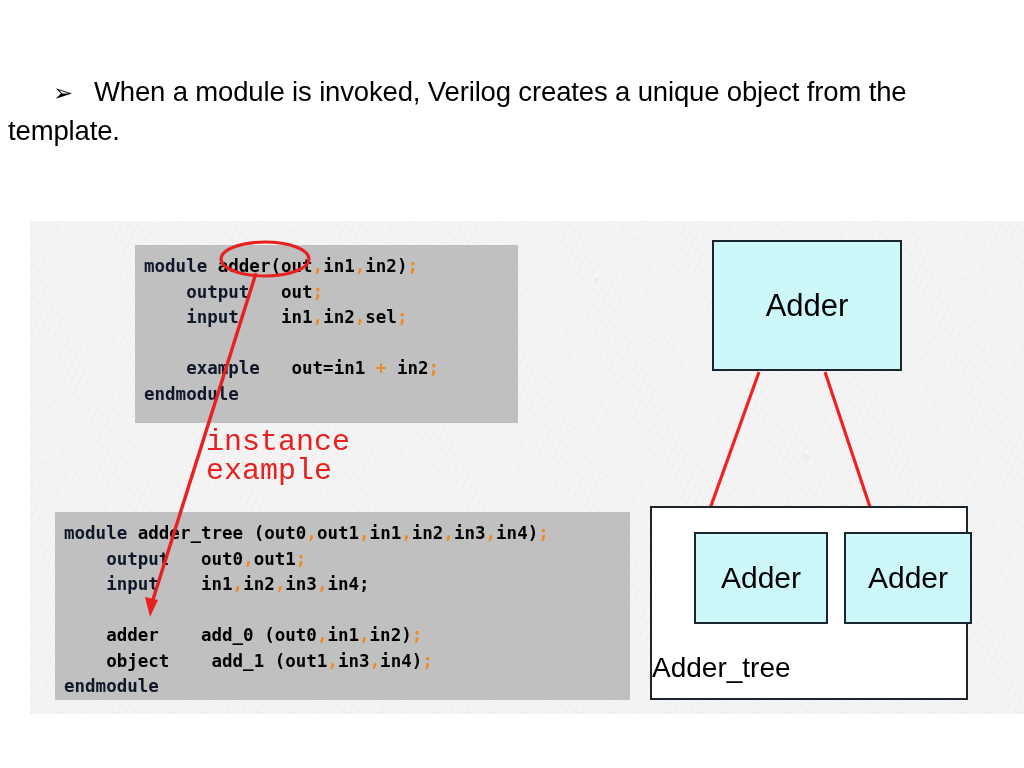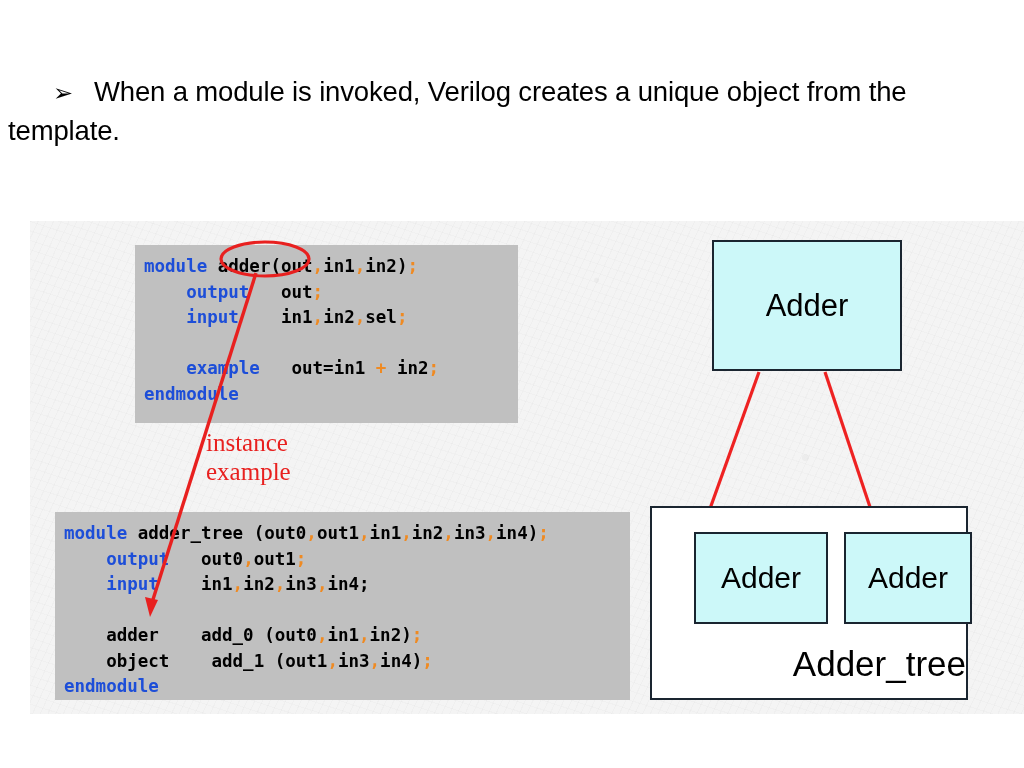--- a/index.html
+++ b/index.html
@@ -52,30 +52,30 @@
   .codeblk{
     position:absolute;
     background:#c0c0c0;
     font-family:"DejaVu Sans Mono","Liberation Mono",monospace;
     color:#000000;
     white-space:pre;
     font-weight:bold;
   }
   #code1{left:105px;top:24px;width:383px;height:178px;font-size:17.5px;line-height:25.5px;padding:9px 0 0 9px;box-sizing:border-box;}
   #code2{left:25px;top:291px;width:575px;height:188px;font-size:17.5px;line-height:25.5px;padding:9px 0 0 9px;box-sizing:border-box;}
-  .kw{color:#1d4ed8;}
+  .kw{color:#0f172a;}
   .pn{color:#ef8a22;}
   .id{color:#000000;}
 
   
   .annot{
     position:absolute;
     color:#e8201f;
-    font-family:Liberation Serif, serif;
-    font-size:25px;
+    font-family:Liberation Mono, monospace;
+    font-size:30px;
     line-height:29px;
     white-space:pre;
   }
   #annot1{left:176px;top:207px;}
 
   
   .ovl{position:absolute;left:0;top:0;width:994px;height:493px;pointer-events:none;}
 
   
   .dbox{
@@ -83,21 +83,21 @@
     border:2px solid #1a2530;
     box-sizing:border-box;
     display:flex;align-items:center;justify-content:center;
     font-family:"Liberation Sans",sans-serif;
     color:#000000;
   }
   .cyan{background:#ccf8f9;}
   .white{background:#ffffff;}
   #boxTop{left:682px;top:19px;width:190px;height:131px;font-size:31px;}
   #boxTree{left:620px;top:285px;width:318px;height:194px;align-items:flex-end;justify-content:center;font-size:31px;}
-  #boxTreeLabel{position:absolute;left:0;right:0;bottom:14px;text-align:right;font-size:35px;}
+  #boxTreeLabel{position:absolute;left:0;right:0;bottom:14px;text-align:left;font-size:28px;}
   #boxL{left:42px;top:24px;width:134px;height:92px;font-size:30px;}
   #boxR{left:192px;top:24px;width:128px;height:92px;font-size:30px;}
 </style>
 </head>
 <body>
 
 <div id="root">
 
   <div class="bullets">
     <div class="bullet">

